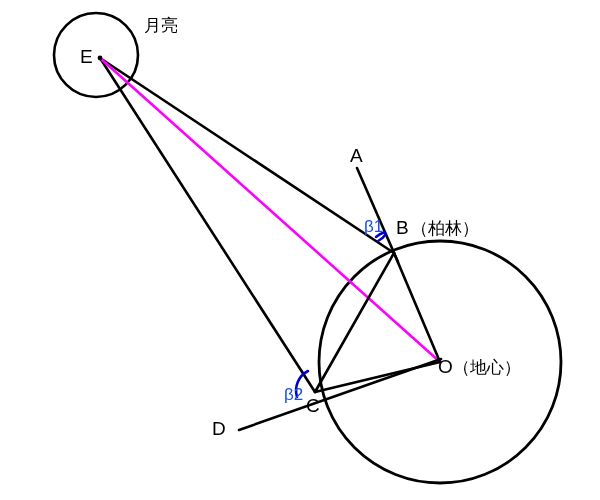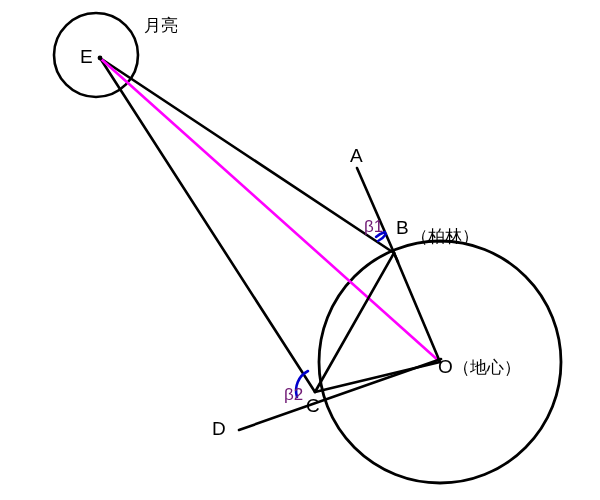--- a/index.html
+++ b/index.html
@@ -52,21 +52,21 @@
     user-select: none;
   }
   .label-point {
     font-size: 19px;
   }
   .label-cn {
     font-family: "DejaVu Sans", "Liberation Sans", sans-serif;
     font-size: 17px;
   }
   .label-angle {
-    color: #701a75;
+    color: #1d4ed8;
     font-size: 17px;
     font-weight: normal;
   }
   .vertex-dot {
     fill: #000000;
   }
 </style>
 </head>
 <body>
 
@@ -106,21 +106,21 @@
   <span class="label label-cn" style="left:144px; top:17px;">月亮</span>
 
   <span class="label label-point" style="left:80px; top:47px;">E</span>
 
   <span class="label label-point" style="left:350px; top:146px;">A</span>
 
   <span class="label label-angle" style="left:364px; top:218px;">β1</span>
 
   <span class="label label-point" style="left:396px; top:218px;">B</span>
 
-  <span class="label label-cn" style="left:411px; top:228px;">（柏林）</span>
+  <span class="label label-cn" style="left:411px; top:220px;">（柏林）</span>
 
   <span class="label label-point" style="left:438px; top:357px;">O</span>
 
   <span class="label label-cn" style="left:453px; top:359px;">（地心）</span>
 
   <span class="label label-angle" style="left:284px; top:386px;">β2</span>
 
   <span class="label label-point" style="left:306px; top:396px;">C</span>
 
 

